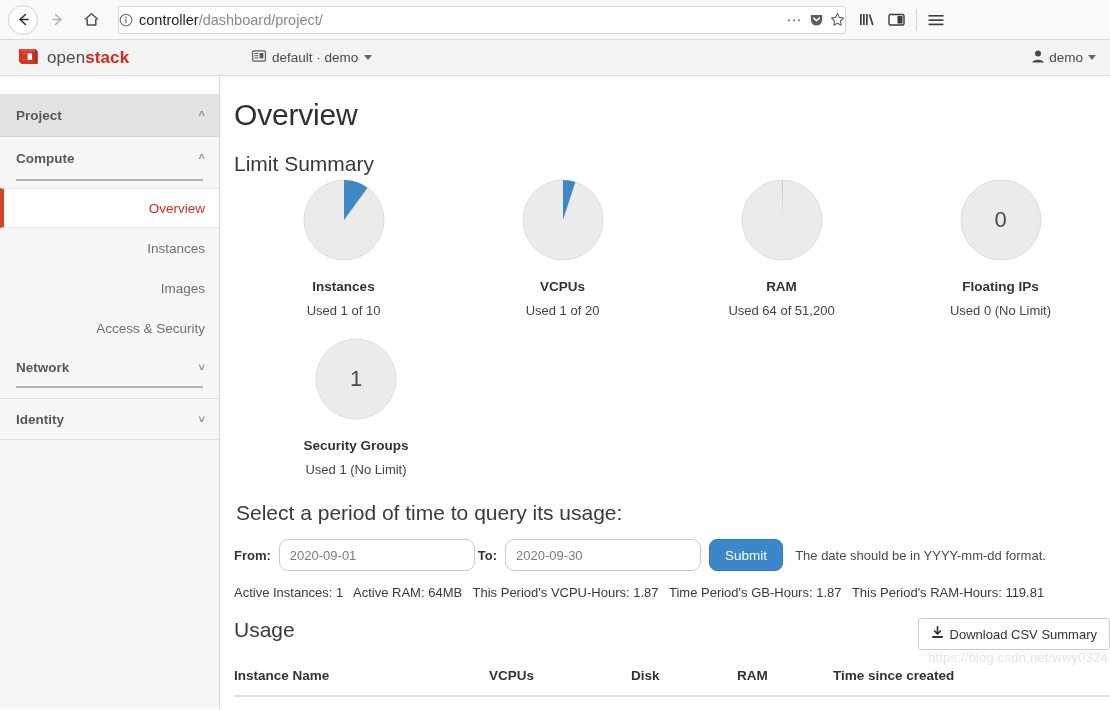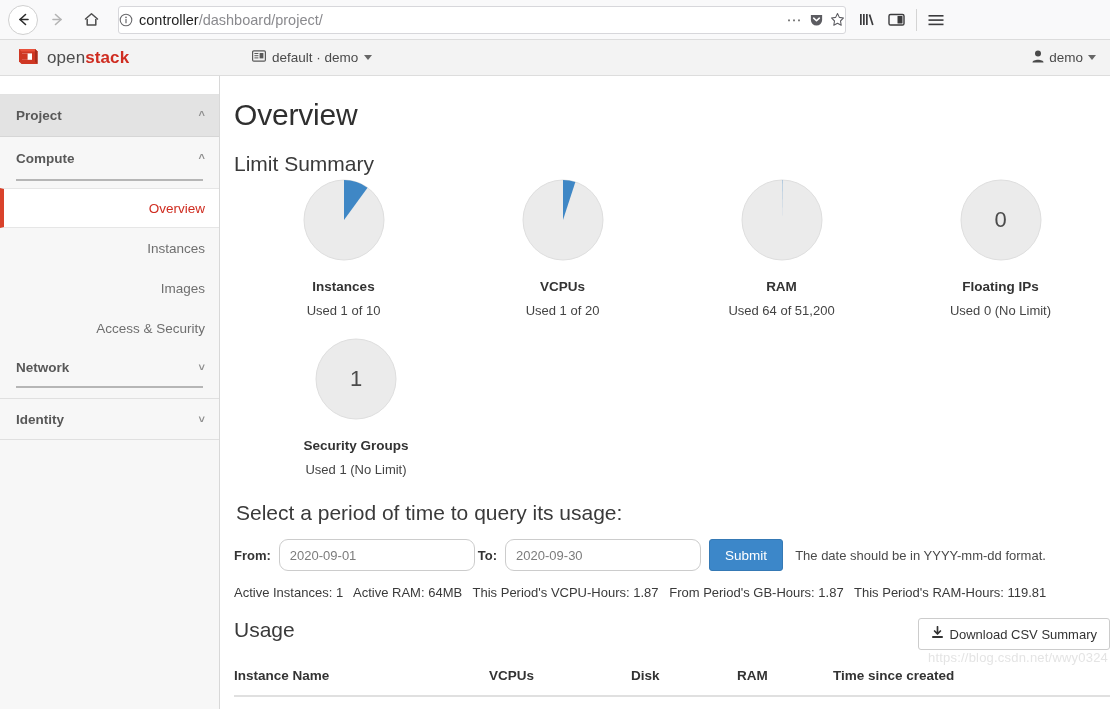--- a/index.html
+++ b/index.html
@@ -149,21 +149,21 @@
     font-family: "Liberation Sans", sans-serif;
     background: #fff;
   }
   #from-input { width: 196px; }
   #to-input { width: 196px; }
   #to-label { margin-left: 3px; margin-right: 8px; font-weight:bold; }
   #submit-button {
     margin-left: 8px;
     height: 32px; padding: 0 15px;
     background: #3c87c9; color: #fff;
-    border: 1px solid #3579b5; border-radius: 3px;
+    border: 1px solid #3579b5; border-radius: 8px;
     font-size: 13.5px; font-family: "Liberation Sans", sans-serif;
     cursor: pointer;
   }
   #date-hint { margin-left: 12px; font-size: 13px; color: #4a4a4a; }
 
   #stats-line {
     margin-top: 14px; font-size: 13px; color: #3a3a3a;
     white-space: nowrap;
   }
   #stats-line .k { font-weight: normal; }
@@ -443,21 +443,21 @@
       <span id="date-hint">The date should be in YYYY-mm-dd format.</span>
     </div>
 
     <div id="stats-line">
       <span class="k">Active Instances:</span>
       <span class="v">1</span>
       <span class="k">Active RAM:</span>
       <span class="v">64MB</span>
       <span class="k">This Period's VCPU-Hours:</span>
       <span class="v">1.87</span>
-      <span class="k">From Period's GB-Hours:</span>
+      <span class="k">Time Period's GB-Hours:</span>
       <span class="v">1.87</span>
       <span class="k">This Period's RAM-Hours:</span>
       <span class="v">119.81</span>
     </div>
 
     <div id="usage-header">
       <h2 id="usage-head">Usage</h2>
       <button id="download-csv">
         <span>
           <svg width="13" height="13" viewBox="0 0 13 13">

